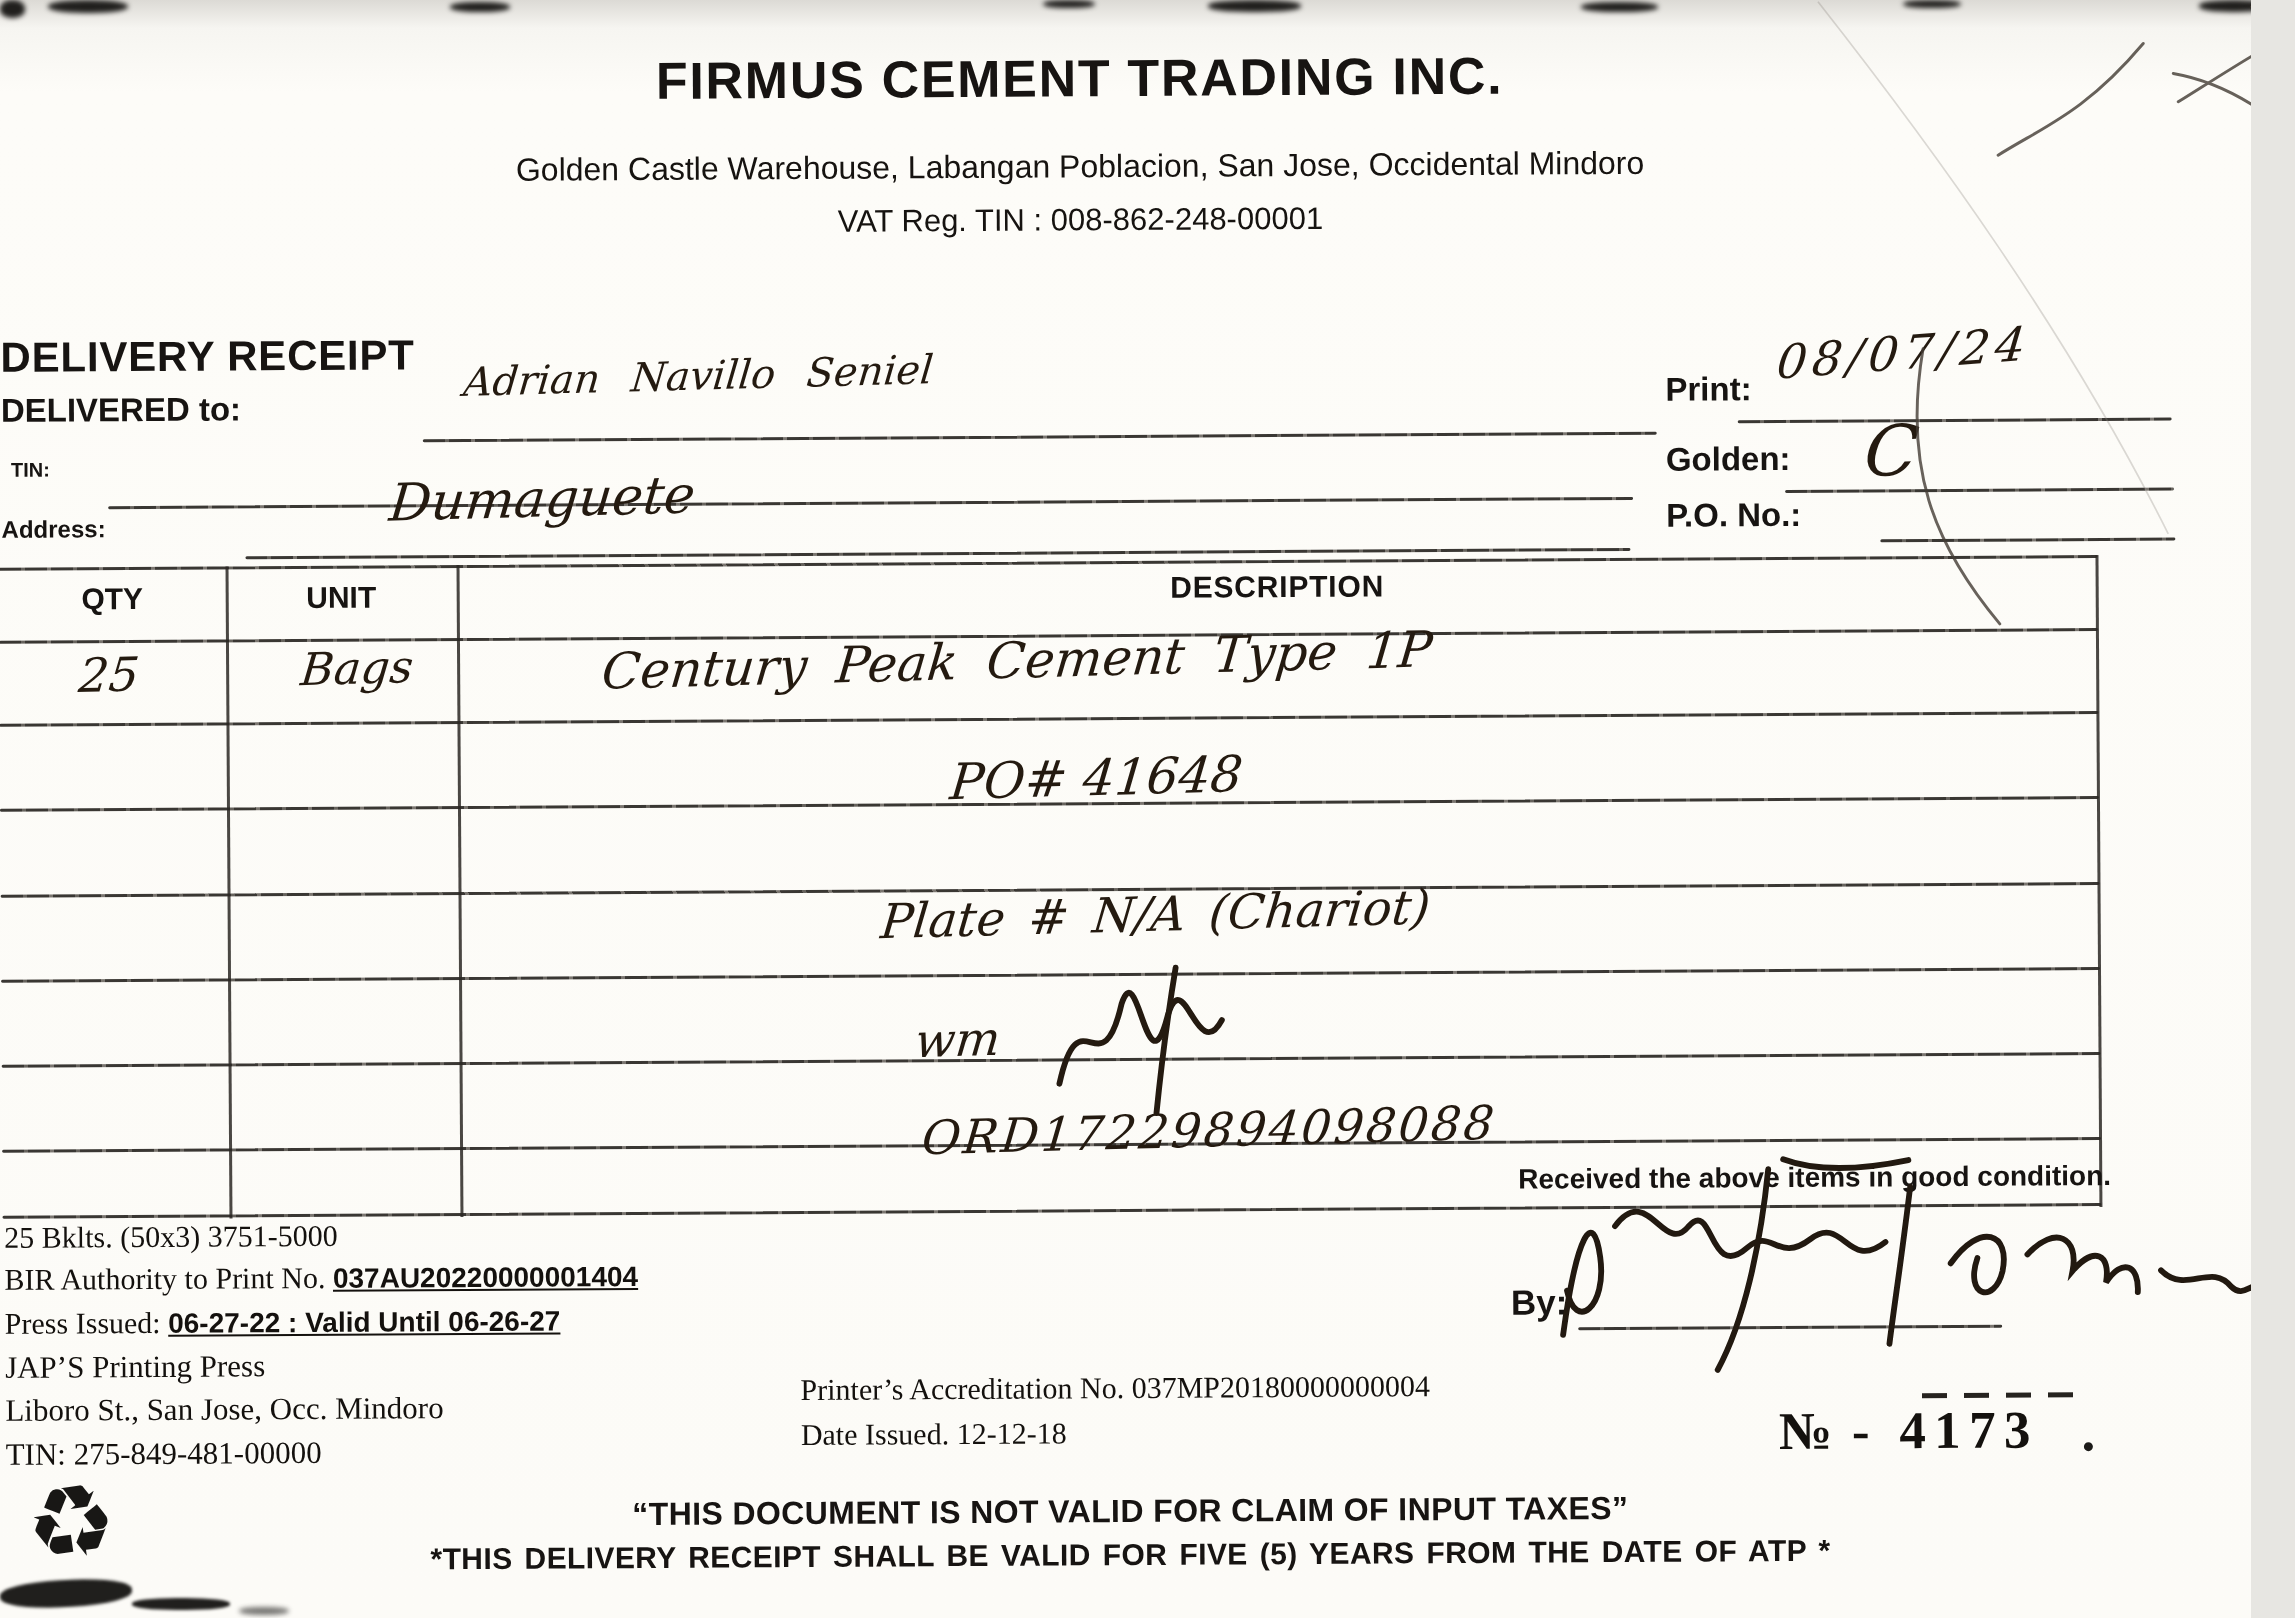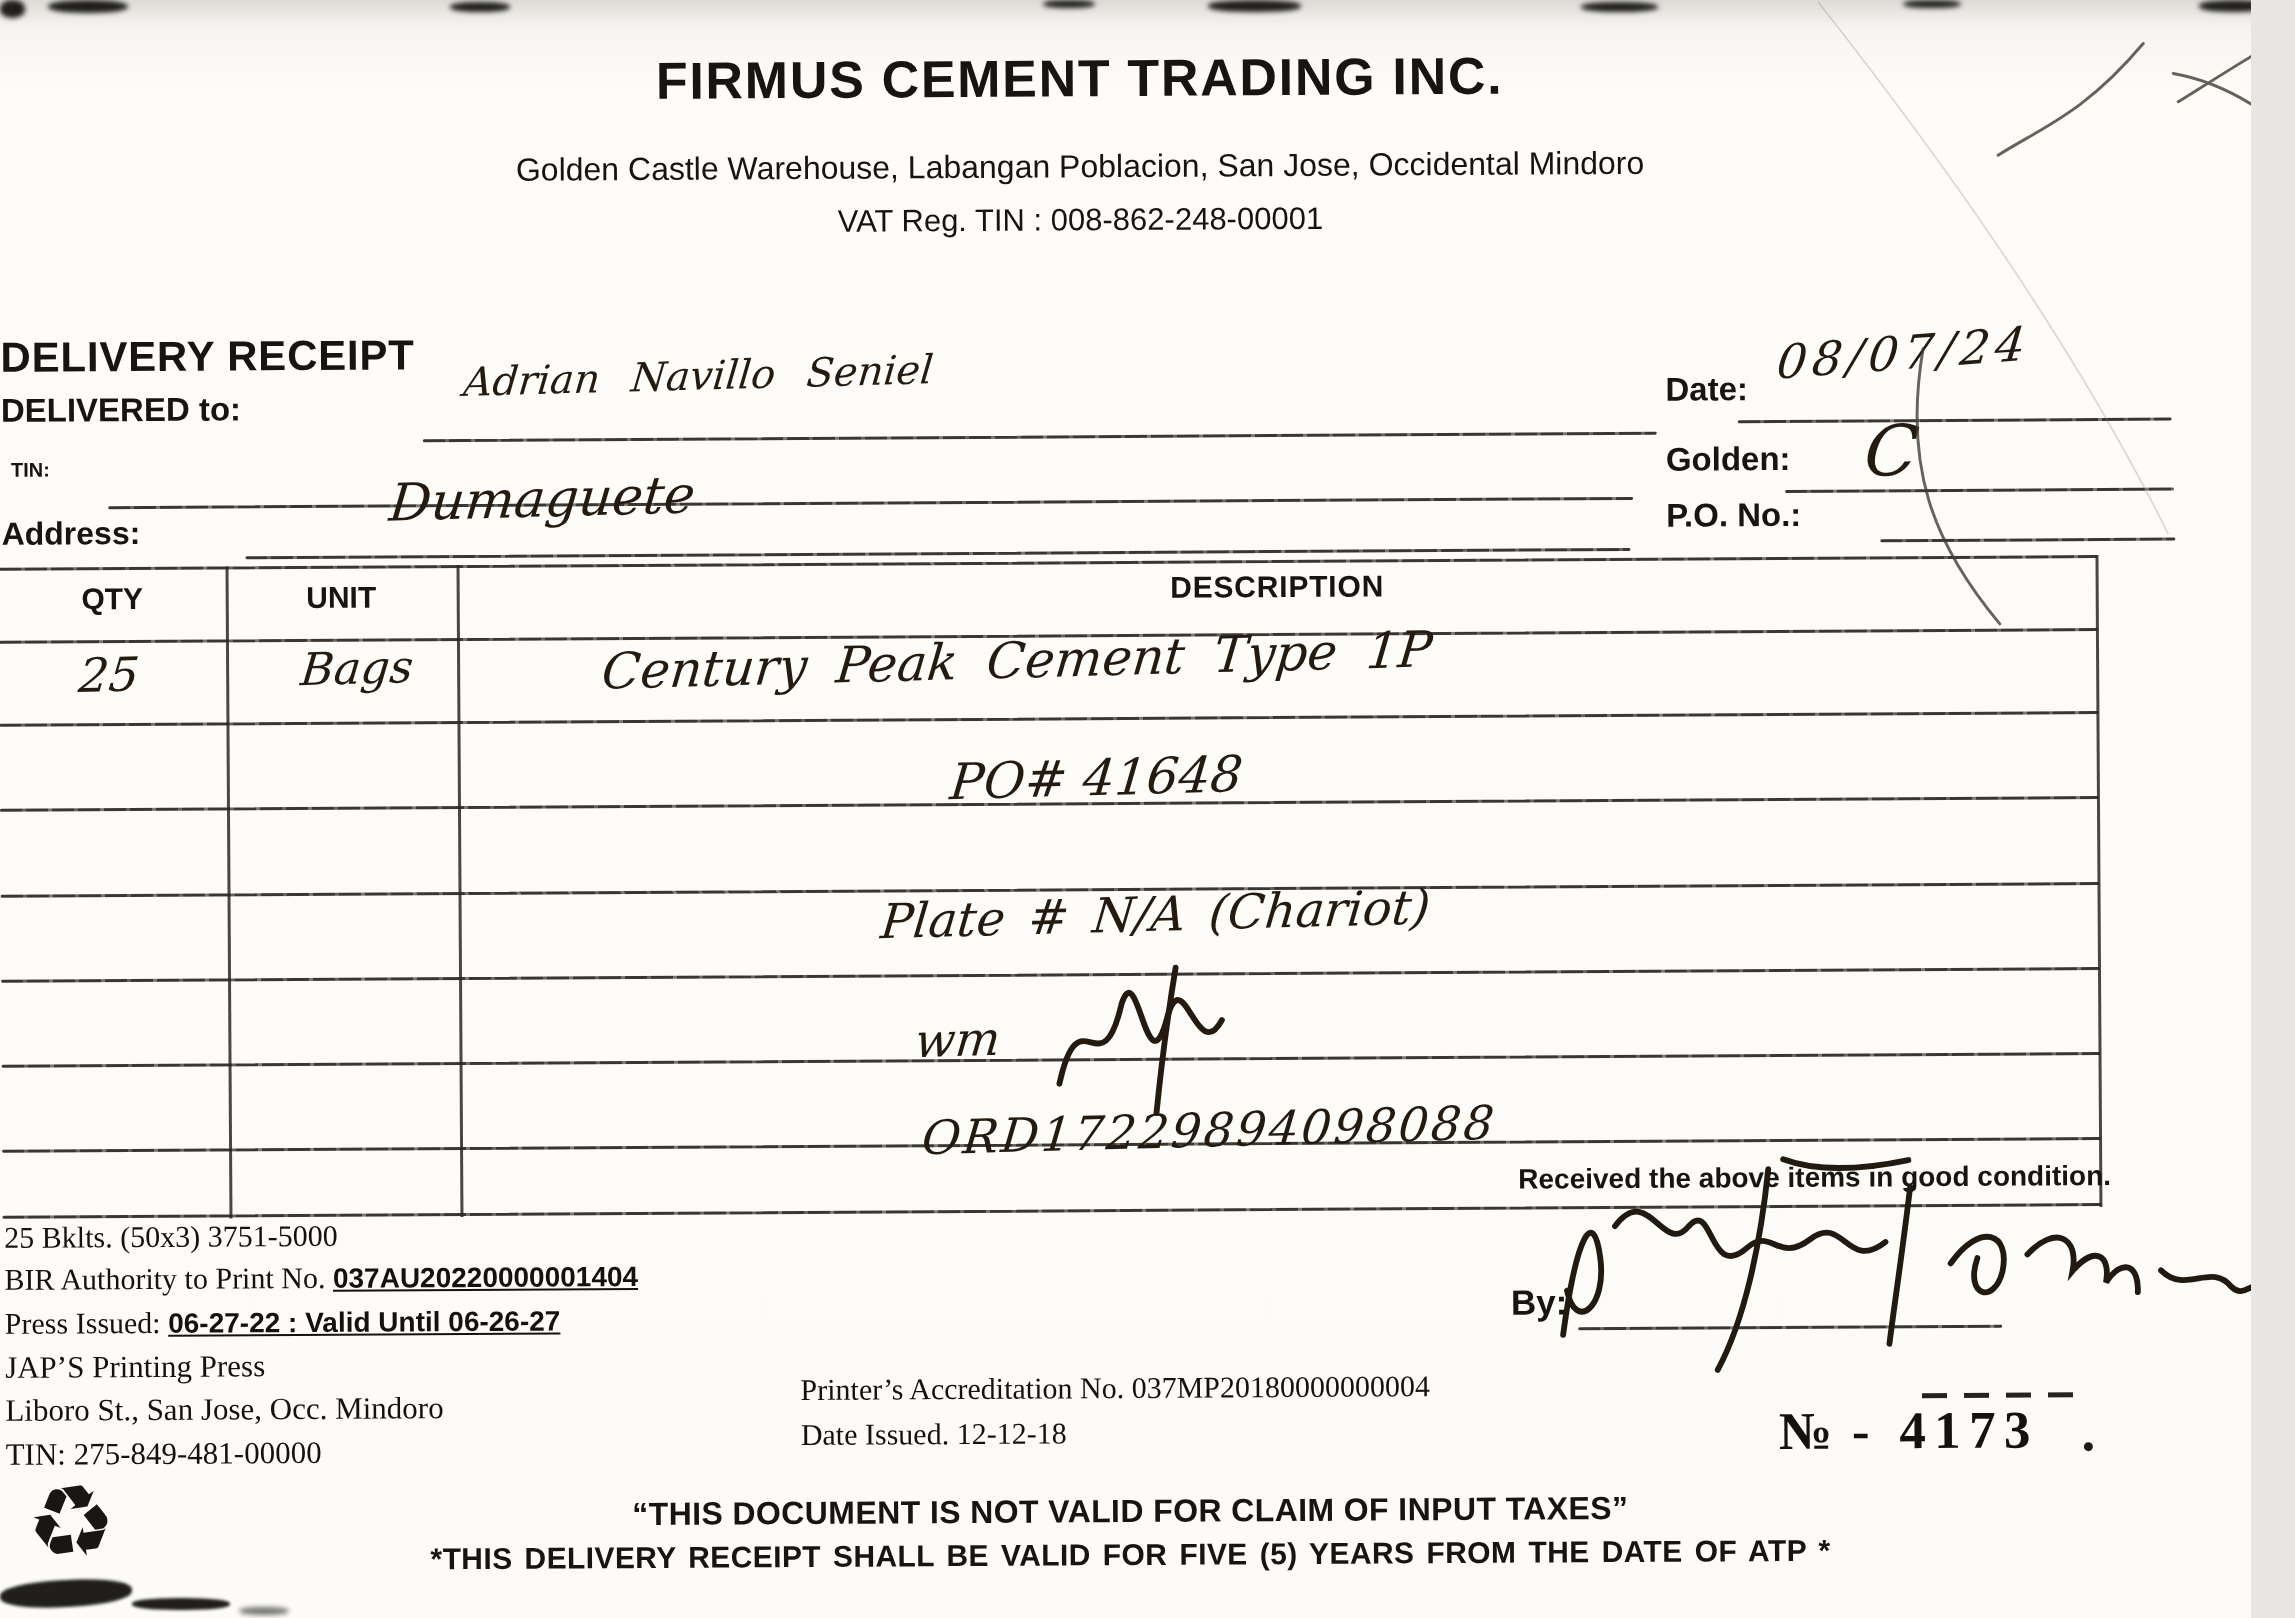--- a/index.html
+++ b/index.html
@@ -38,32 +38,32 @@
     <div class="lbl center" style="left:33px;top:48px;width:2102px;font-size:52px;letter-spacing:1.7px;">FIRMUS CEMENT TRADING INC.</div>
     <div class="plain center" style="left:33px;top:148px;width:2102px;font-size:32px;">Golden Castle Warehouse, Labangan Poblacion, San Jose, Occidental Mindoro</div>
     <div class="plain center" style="left:33px;top:202px;width:2102px;font-size:31px;">VAT Reg. TIN : 008-862-248-00001</div>
 
     <div class="lbl" style="left:3.3px;top:327px;font-size:42px;letter-spacing:0.8px;">DELIVERY RECEIPT</div>
 
     <div class="lbl" style="left:3.3px;top:385px;font-size:33px;">DELIVERED to:</div>
     <div class="hw" style="left:467px;top:350px;font-size:40px;word-spacing:18.4px;">Adrian Navillo Seniel</div>
     <div class="ln" style="left:425px;top:435px;width:1234px;"></div>
 
-    <div class="lbl" style="left:1668px;top:374px;font-size:33px;">Date:</div>
+    <div class="lbl" style="left:1668px;top:374px;font-size:33px;">Print:</div>
     <div class="hw" style="left:1781px;top:330px;font-size:47px;letter-spacing:5px;transform:skewX(-10deg) rotate(-4deg);">08/07/24</div>
     <div class="ln" style="left:1740px;top:424px;width:434px;"></div>
 
     <div class="lbl" style="left:13px;top:452px;font-size:20px;">TIN:</div>
     <div class="ln" style="left:110px;top:500px;width:1525px;"></div>
 
     <div class="lbl" style="left:1668px;top:444px;font-size:33px;">Golden:</div>
     <div class="hw" style="left:1867px;top:415px;font-size:70px;">C</div>
     <div class="ln" style="left:1787px;top:494px;width:389px;"></div>
 
-    <div class="lbl" style="left:3.3px;top:509px;font-size:32px;text-align:center;">Address:</div>
+    <div class="lbl" style="left:3.3px;top:509px;font-size:24px;text-align:center;">Address:</div>
     <div class="hw" style="left:392px;top:465px;font-size:52px;">Dumaguete</div>
     <div class="ln" style="left:247px;top:551px;width:1385px;"></div>
 
     <div class="lbl" style="left:1668px;top:500px;font-size:33px;">P.O. No.:</div>
     <div class="ln" style="left:1882px;top:544px;width:295px;"></div>
 
     <div class="ln" style="left:0;top:561px;width:2099px;"></div>
     <div class="ln" style="left:0;top:634px;width:2099px;"></div>
     <div class="ln" style="left:0;top:717px;width:2099px;"></div>
     <div class="ln" style="left:0;top:802px;width:2099px;"></div>

